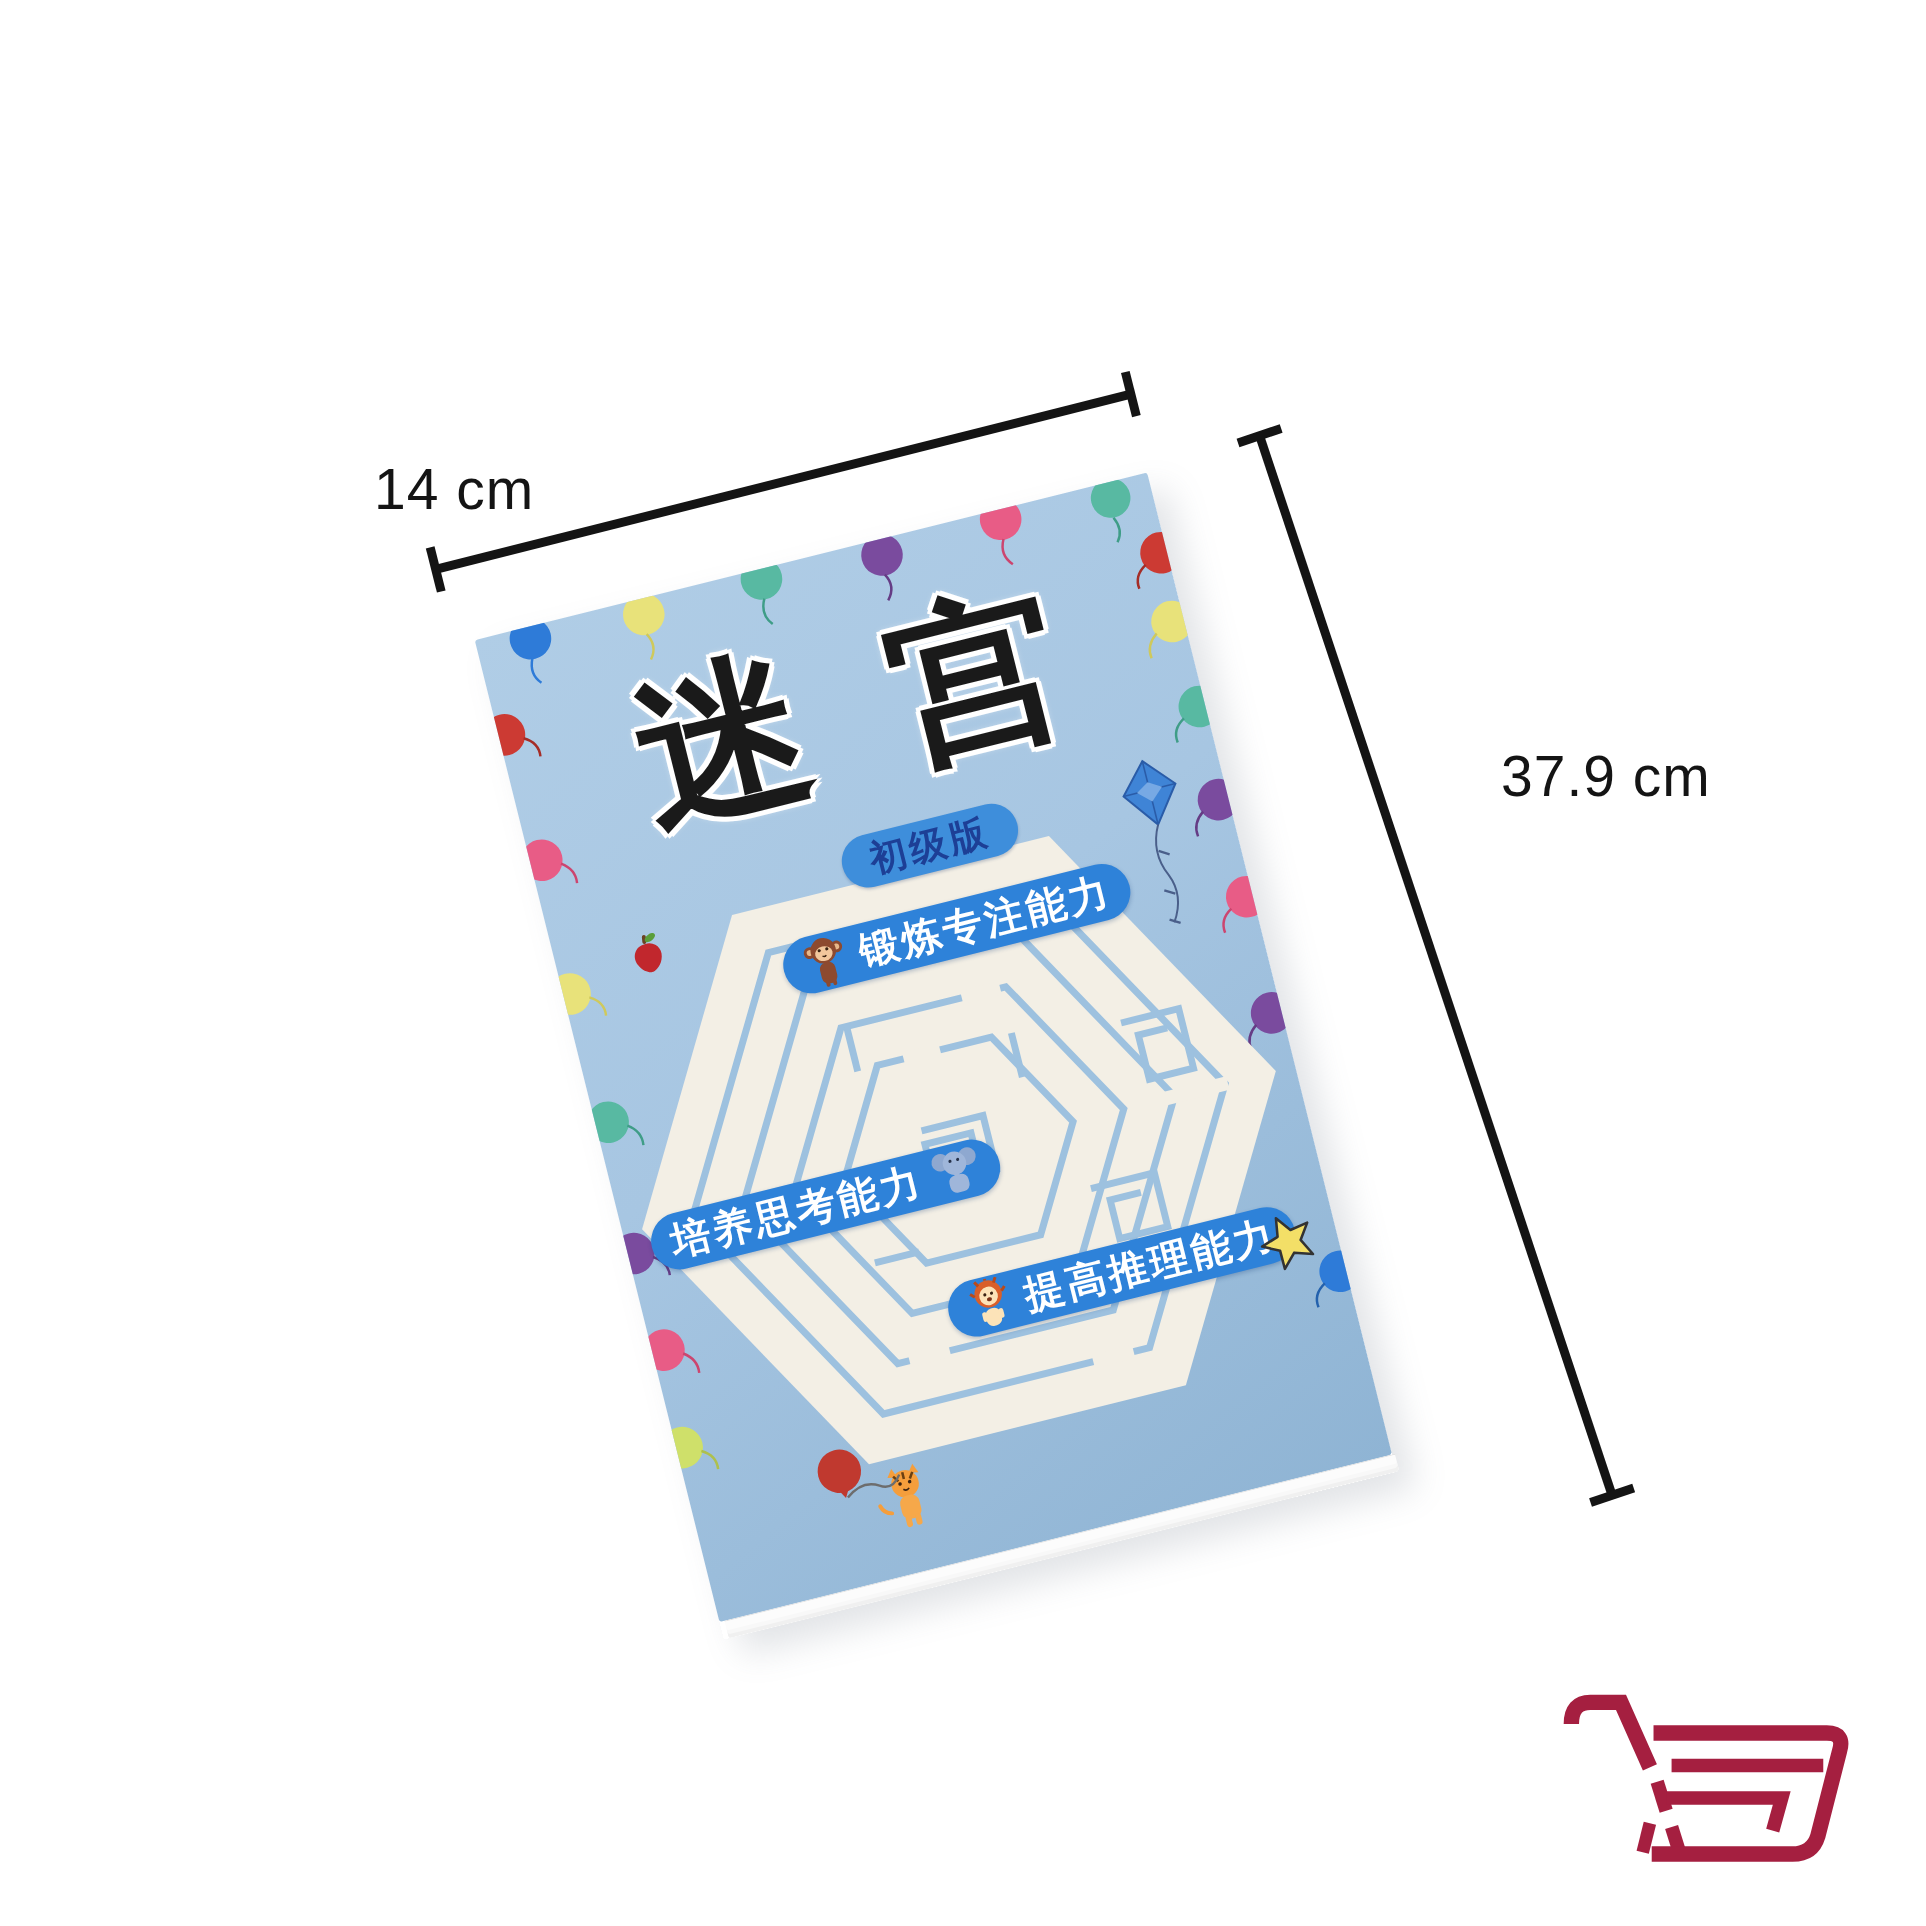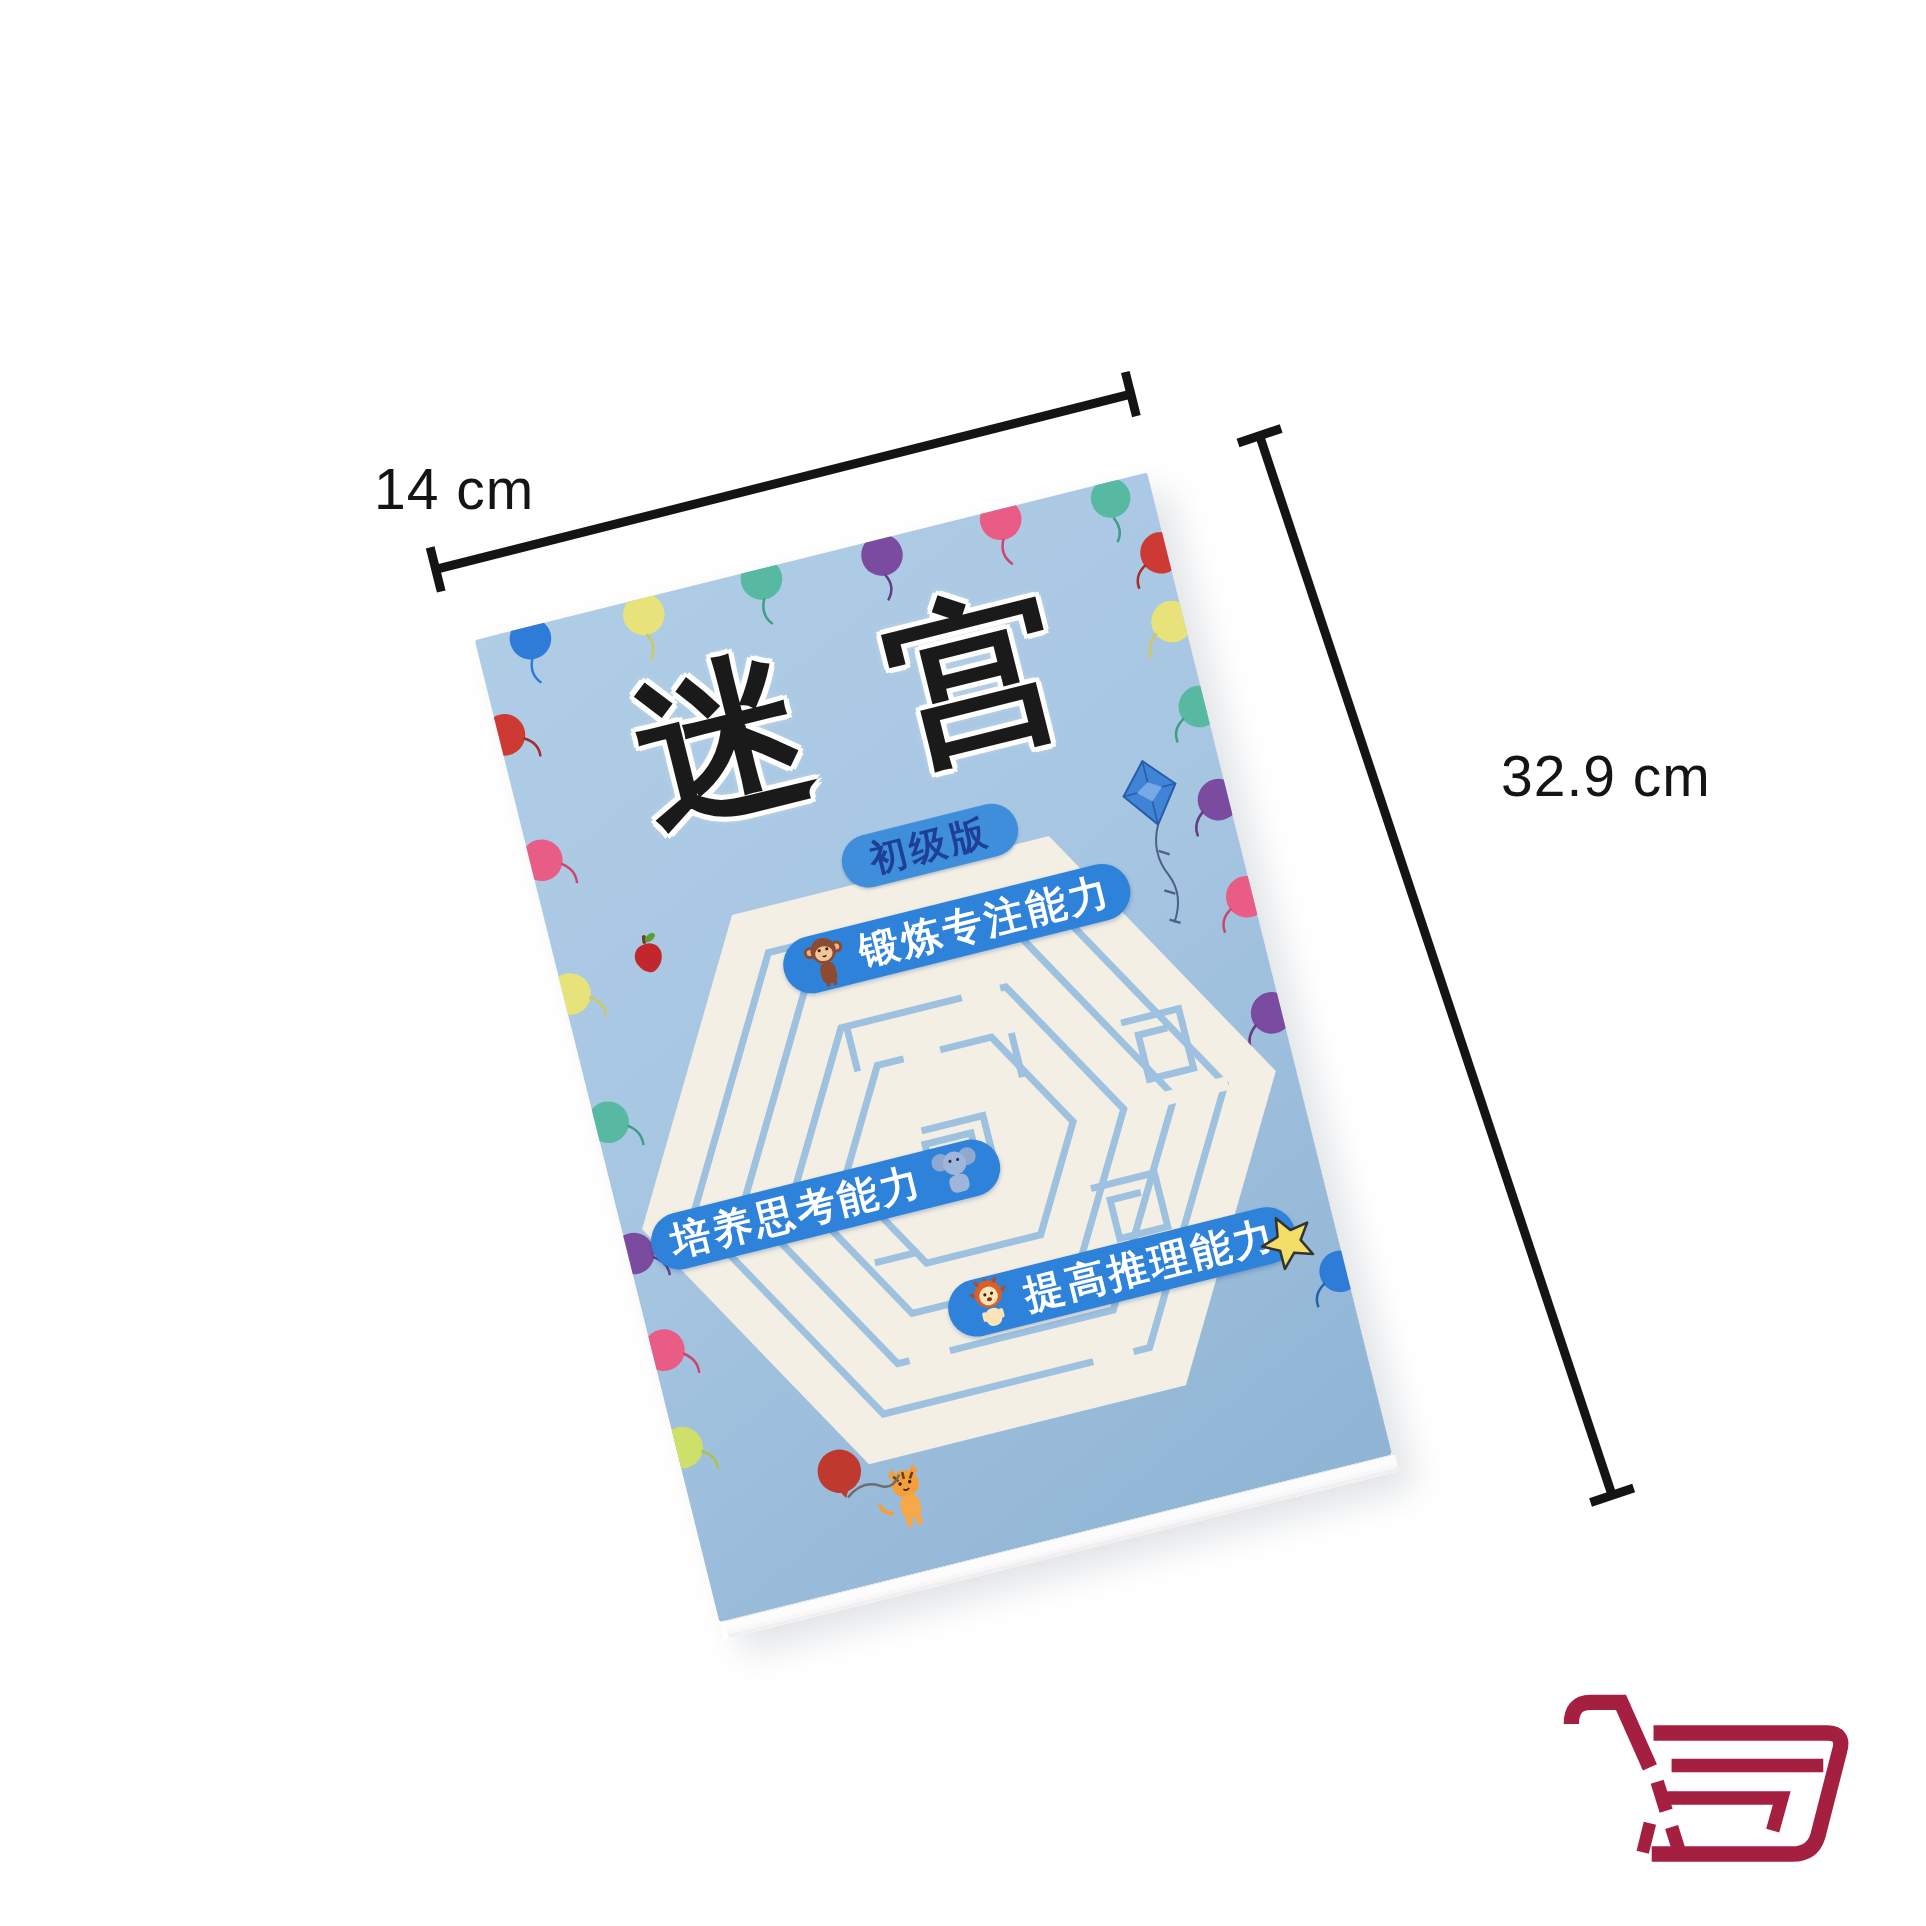--- a/index.html
+++ b/index.html
@@ -245,21 +245,21 @@
       <line x1="445.6" y1="597.3" x2="434.4" y2="552.7"></line>
       <line x1="1147.6" y1="420.3" x2="1136.4" y2="375.7"></line>
 
       <line x1="1272" y1="440" x2="1628" y2="1510"></line>
       <line x1="1250.2" y1="447.3" x2="1293.8" y2="432.7"></line>
       <line x1="1606.2" y1="1517.3" x2="1649.8" y2="1502.7"></line>
     </g>
   </svg>
 
   <div class="dim-label" id="label-width">14 cm</div>
-  <div class="dim-label" id="label-height">32.9 cm</div>
+  <div class="dim-label" id="label-height">37.9 cm</div>
 
   <svg class="logo" viewBox="0 0 340 240">
     <g style="stroke:var(--logo-red)" fill="none" stroke-linecap="butt">
       <path d="M17,58 Q17,34 38,34 L72,34 L104,106" stroke-width="17"></path>
       <line x1="112" y1="122" x2="122" y2="154" stroke-width="15"></line>
       <line x1="128" y1="172" x2="138" y2="204" stroke-width="15"></line>
       <path d="M108,68 L300,68 Q320,68 314,88 L290,182 Q284,202 262,202 L106,202" stroke-width="17" stroke-linejoin="round"></path>
       <line x1="128" y1="104" x2="296" y2="104" stroke-width="15"></line>
       <path d="M122,140 L250,140 L240,176" stroke-width="15"></path>
       <line x1="104" y1="168" x2="96" y2="200" stroke-width="14"></line>

